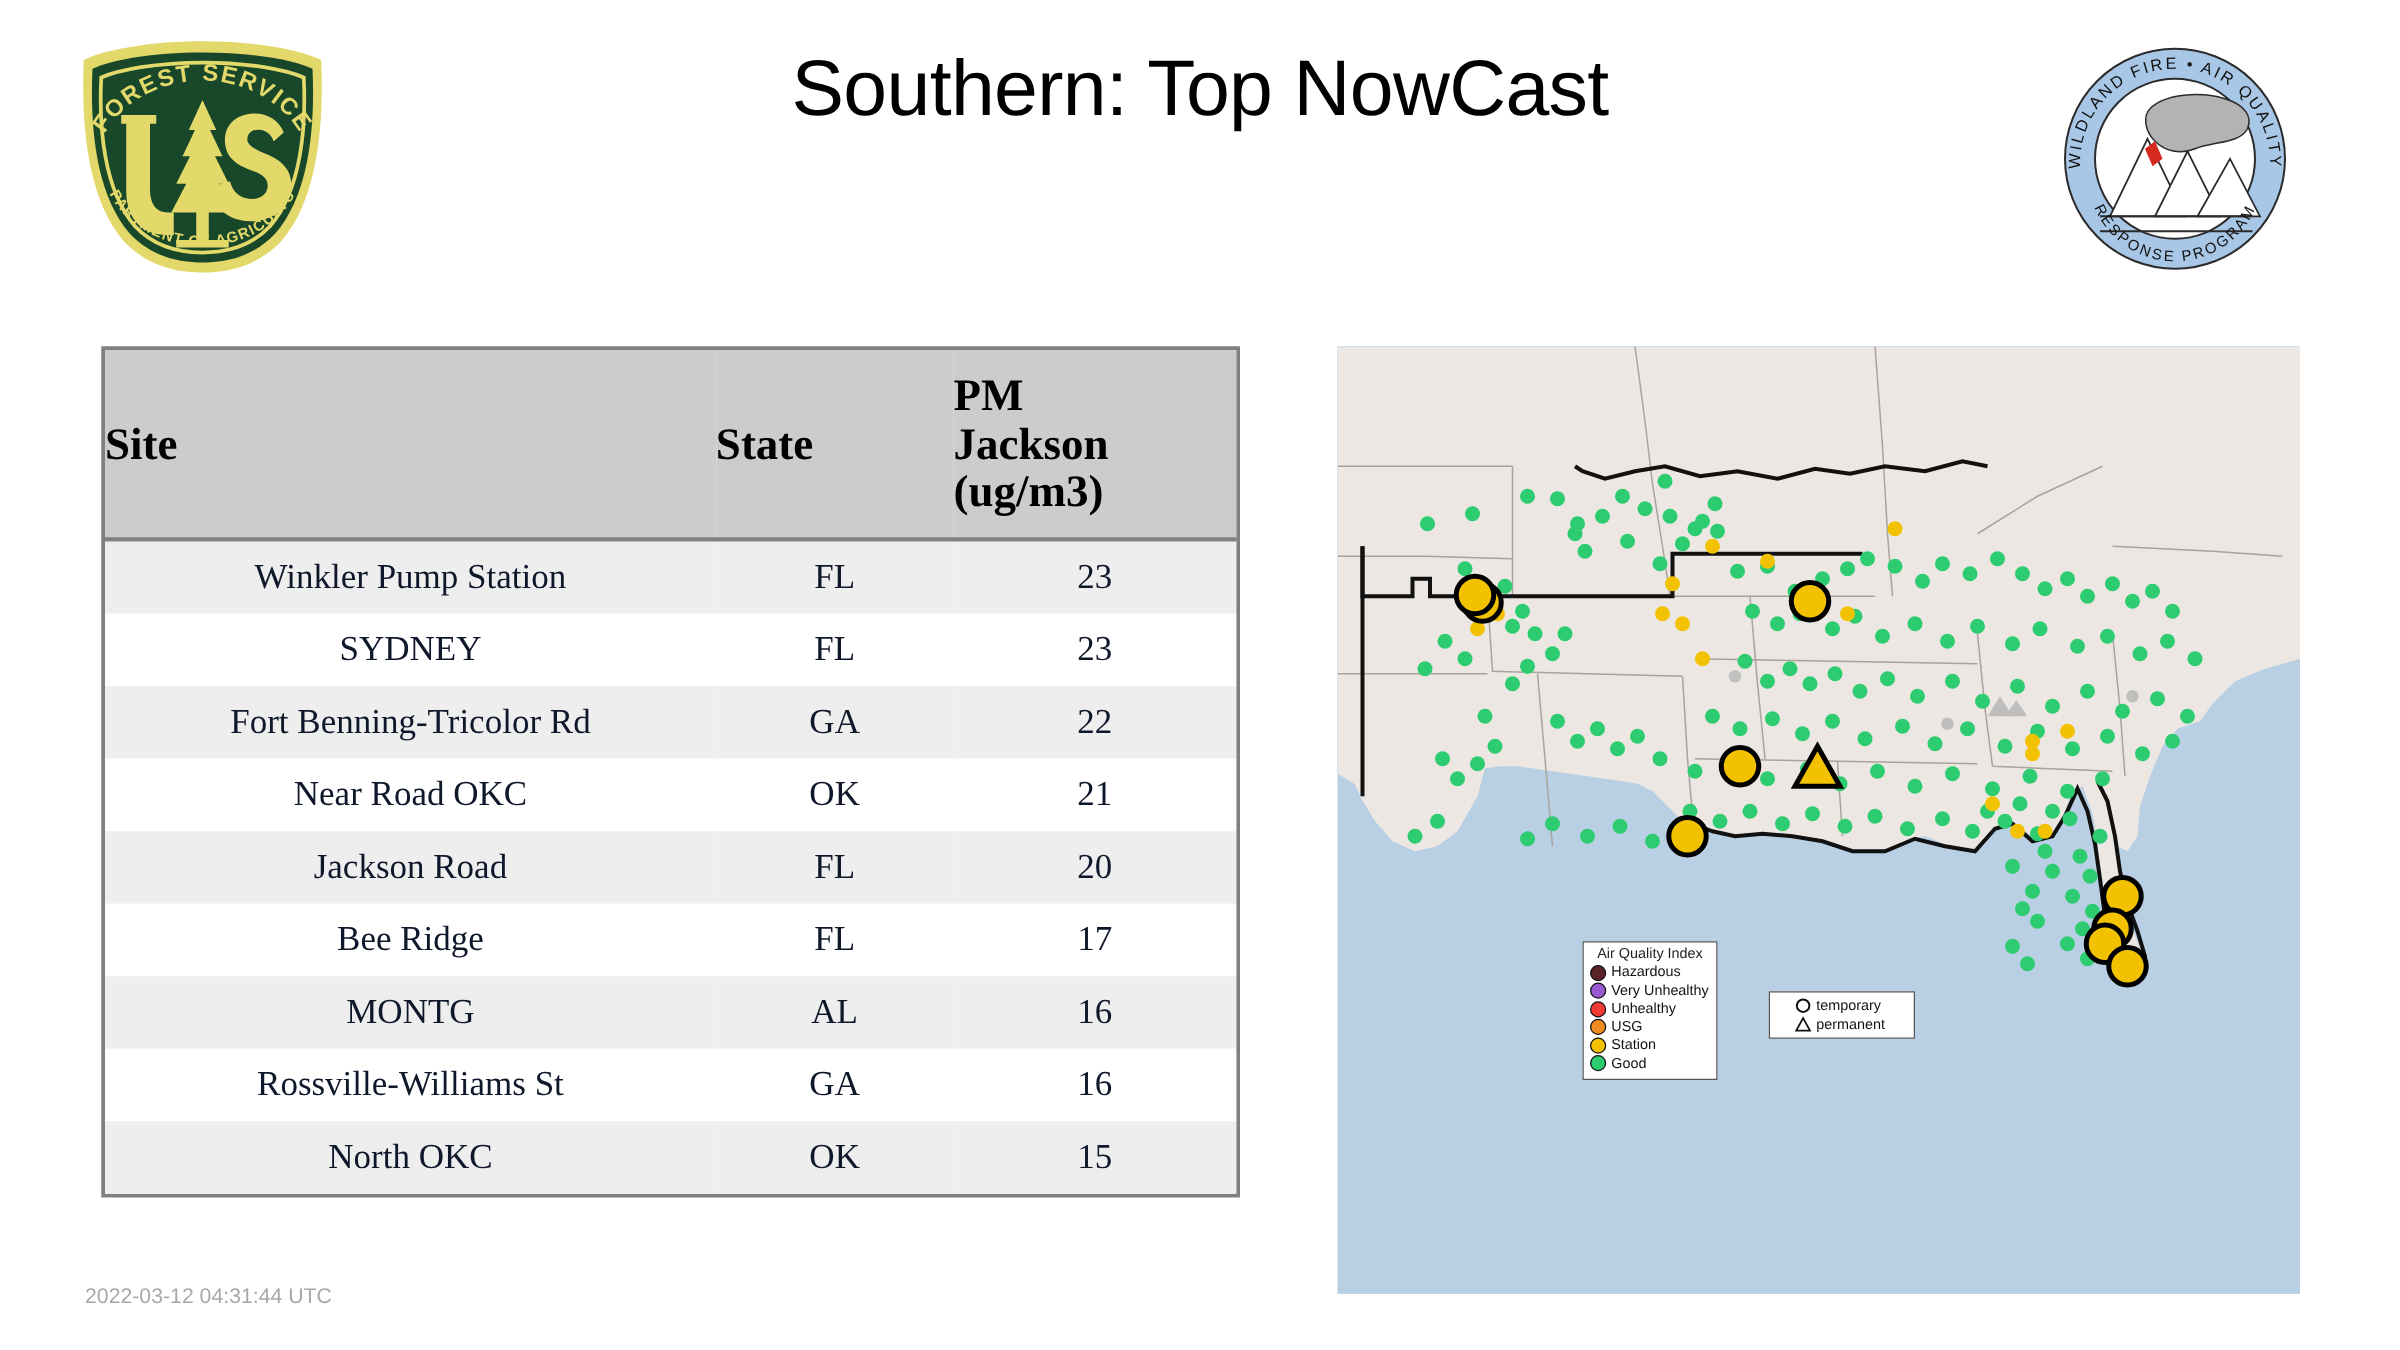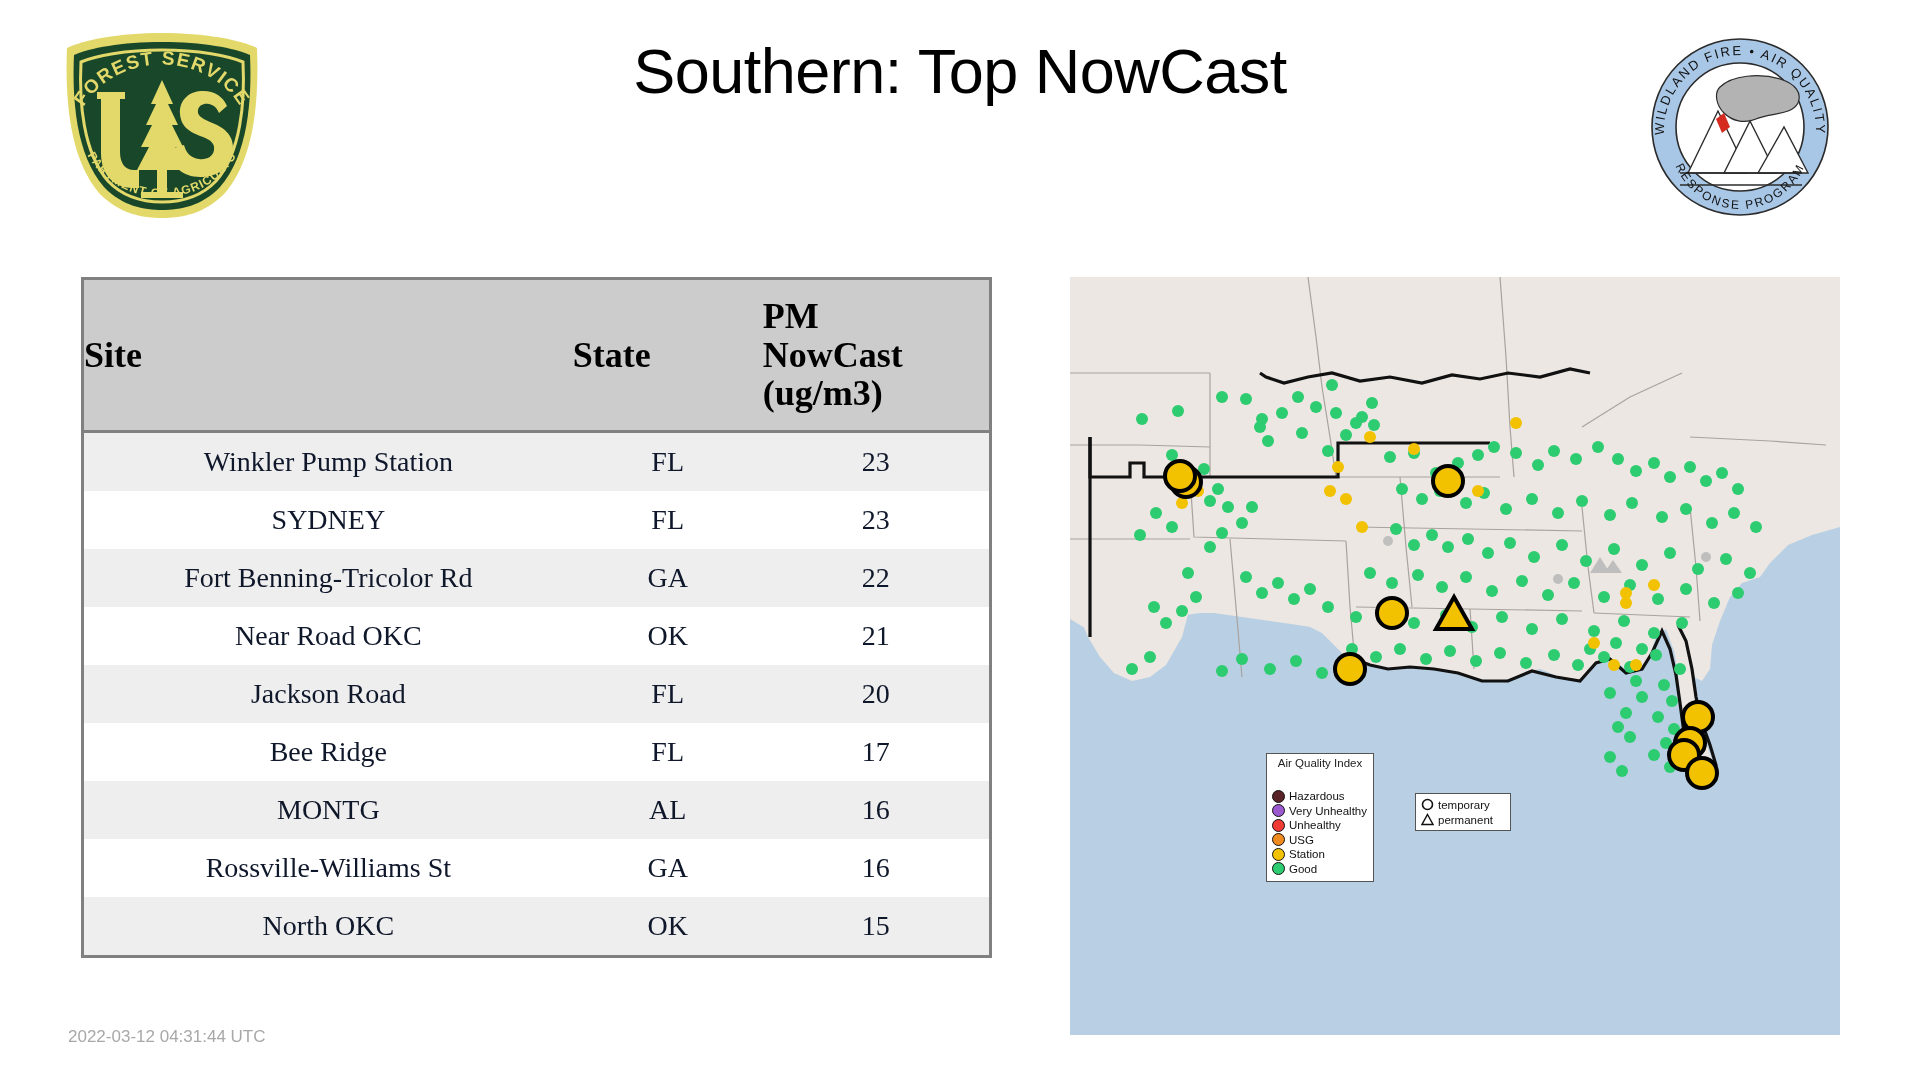--- a/index.html
+++ b/index.html
@@ -69,30 +69,30 @@
   .dot-good{fill:#2ecc71;}
   .dot-mod{fill:#f2c200;}
   .big-marker{stroke:#000;stroke-width:4;}
   
   #aqi-legend{
     position:absolute;left:196px;top:476px;width:108px;
     background:#ffffff;border:1.5px solid #555;
     padding:3px 5px 5px 5px;box-sizing:border-box;
   }
   #aqi-legend .lg-title{
-    font-size:11.5px;color:#222;text-align:center;margin-bottom:20px;
+    font-size:11.5px;color:#222;text-align:center;margin-bottom:2px;
     font-family:"Liberation Sans", sans-serif;
   }
   .lg-row{display:flex;align-items:center;gap:4px;height:14.5px;}
   .lg-swatch{width:11px;height:11px;border-radius:50%;border:1.3px solid #111;flex:0 0 auto;}
   .lg-label{font-size:11.5px;color:#111;font-family:"Liberation Sans", sans-serif;white-space:nowrap;}
   #shape-legend{
-    position:absolute;left:345px;top:516px;width:96px;
+    position:absolute;left:345px;top:516px;width:117px;
     background:#ffffff;border:1.5px solid #555;
-    padding:3px 5px;box-sizing:border-box;
+    padding:3px 20px;box-sizing:border-box;
   }
   .sh-row{display:flex;align-items:center;gap:4px;height:15px;}
   .sh-label{font-size:11.5px;color:#111;font-family:"Liberation Sans", sans-serif;}
 </style>
 </head>
 <body>
 
 <div id="header-area">
 
   <div id="fs-logo">
@@ -172,21 +172,21 @@
 
 <div id="table-wrap">
   <table id="nowcast-table">
     <thead>
       <tr>
         <th class="col-site">Site</th>
         <th class="col-state">State</th>
         <th class="col-val">
           <div class="hdr-ml">
             <div>PM</div>
-            <div>NowCast</div>
+            <div>Jackson</div>
             <div>(ug/m3)</div>
           </div>
         </th>
       </tr>
     </thead>
     <tbody id="table-body">
         <tr>
           <td>Winkler Pump Station</td>
           <td>FL</td>
           <td>23</td>

